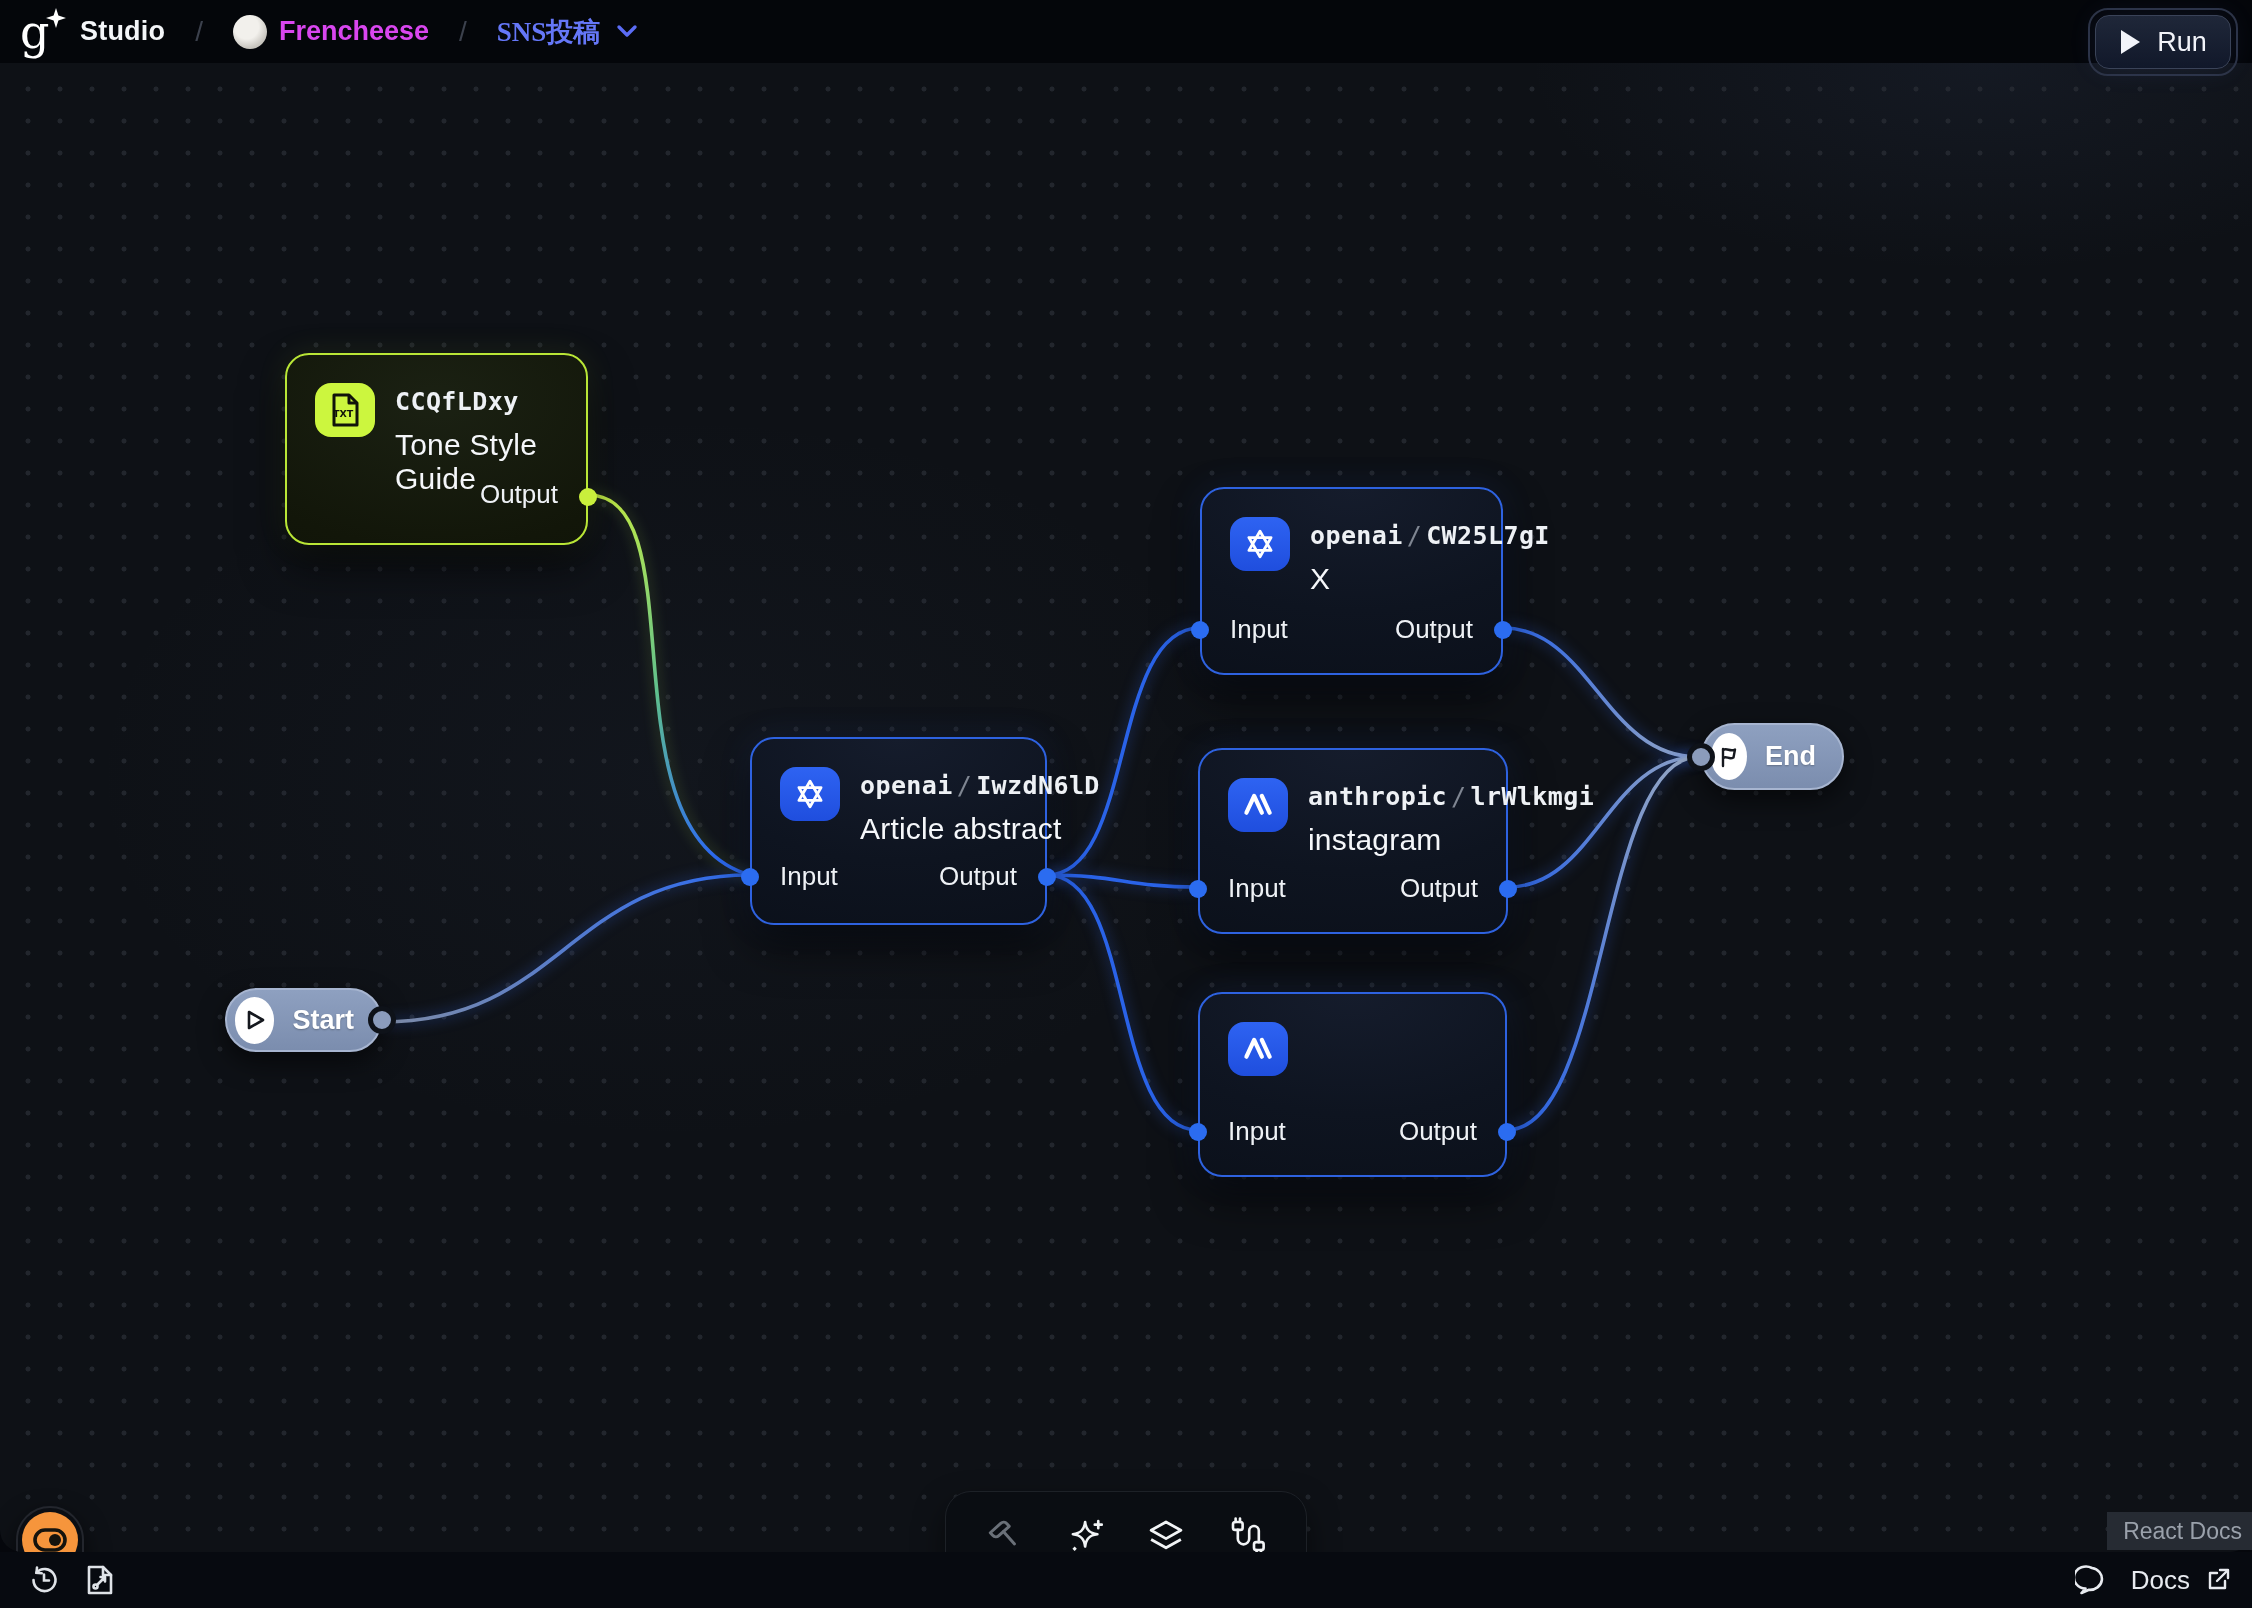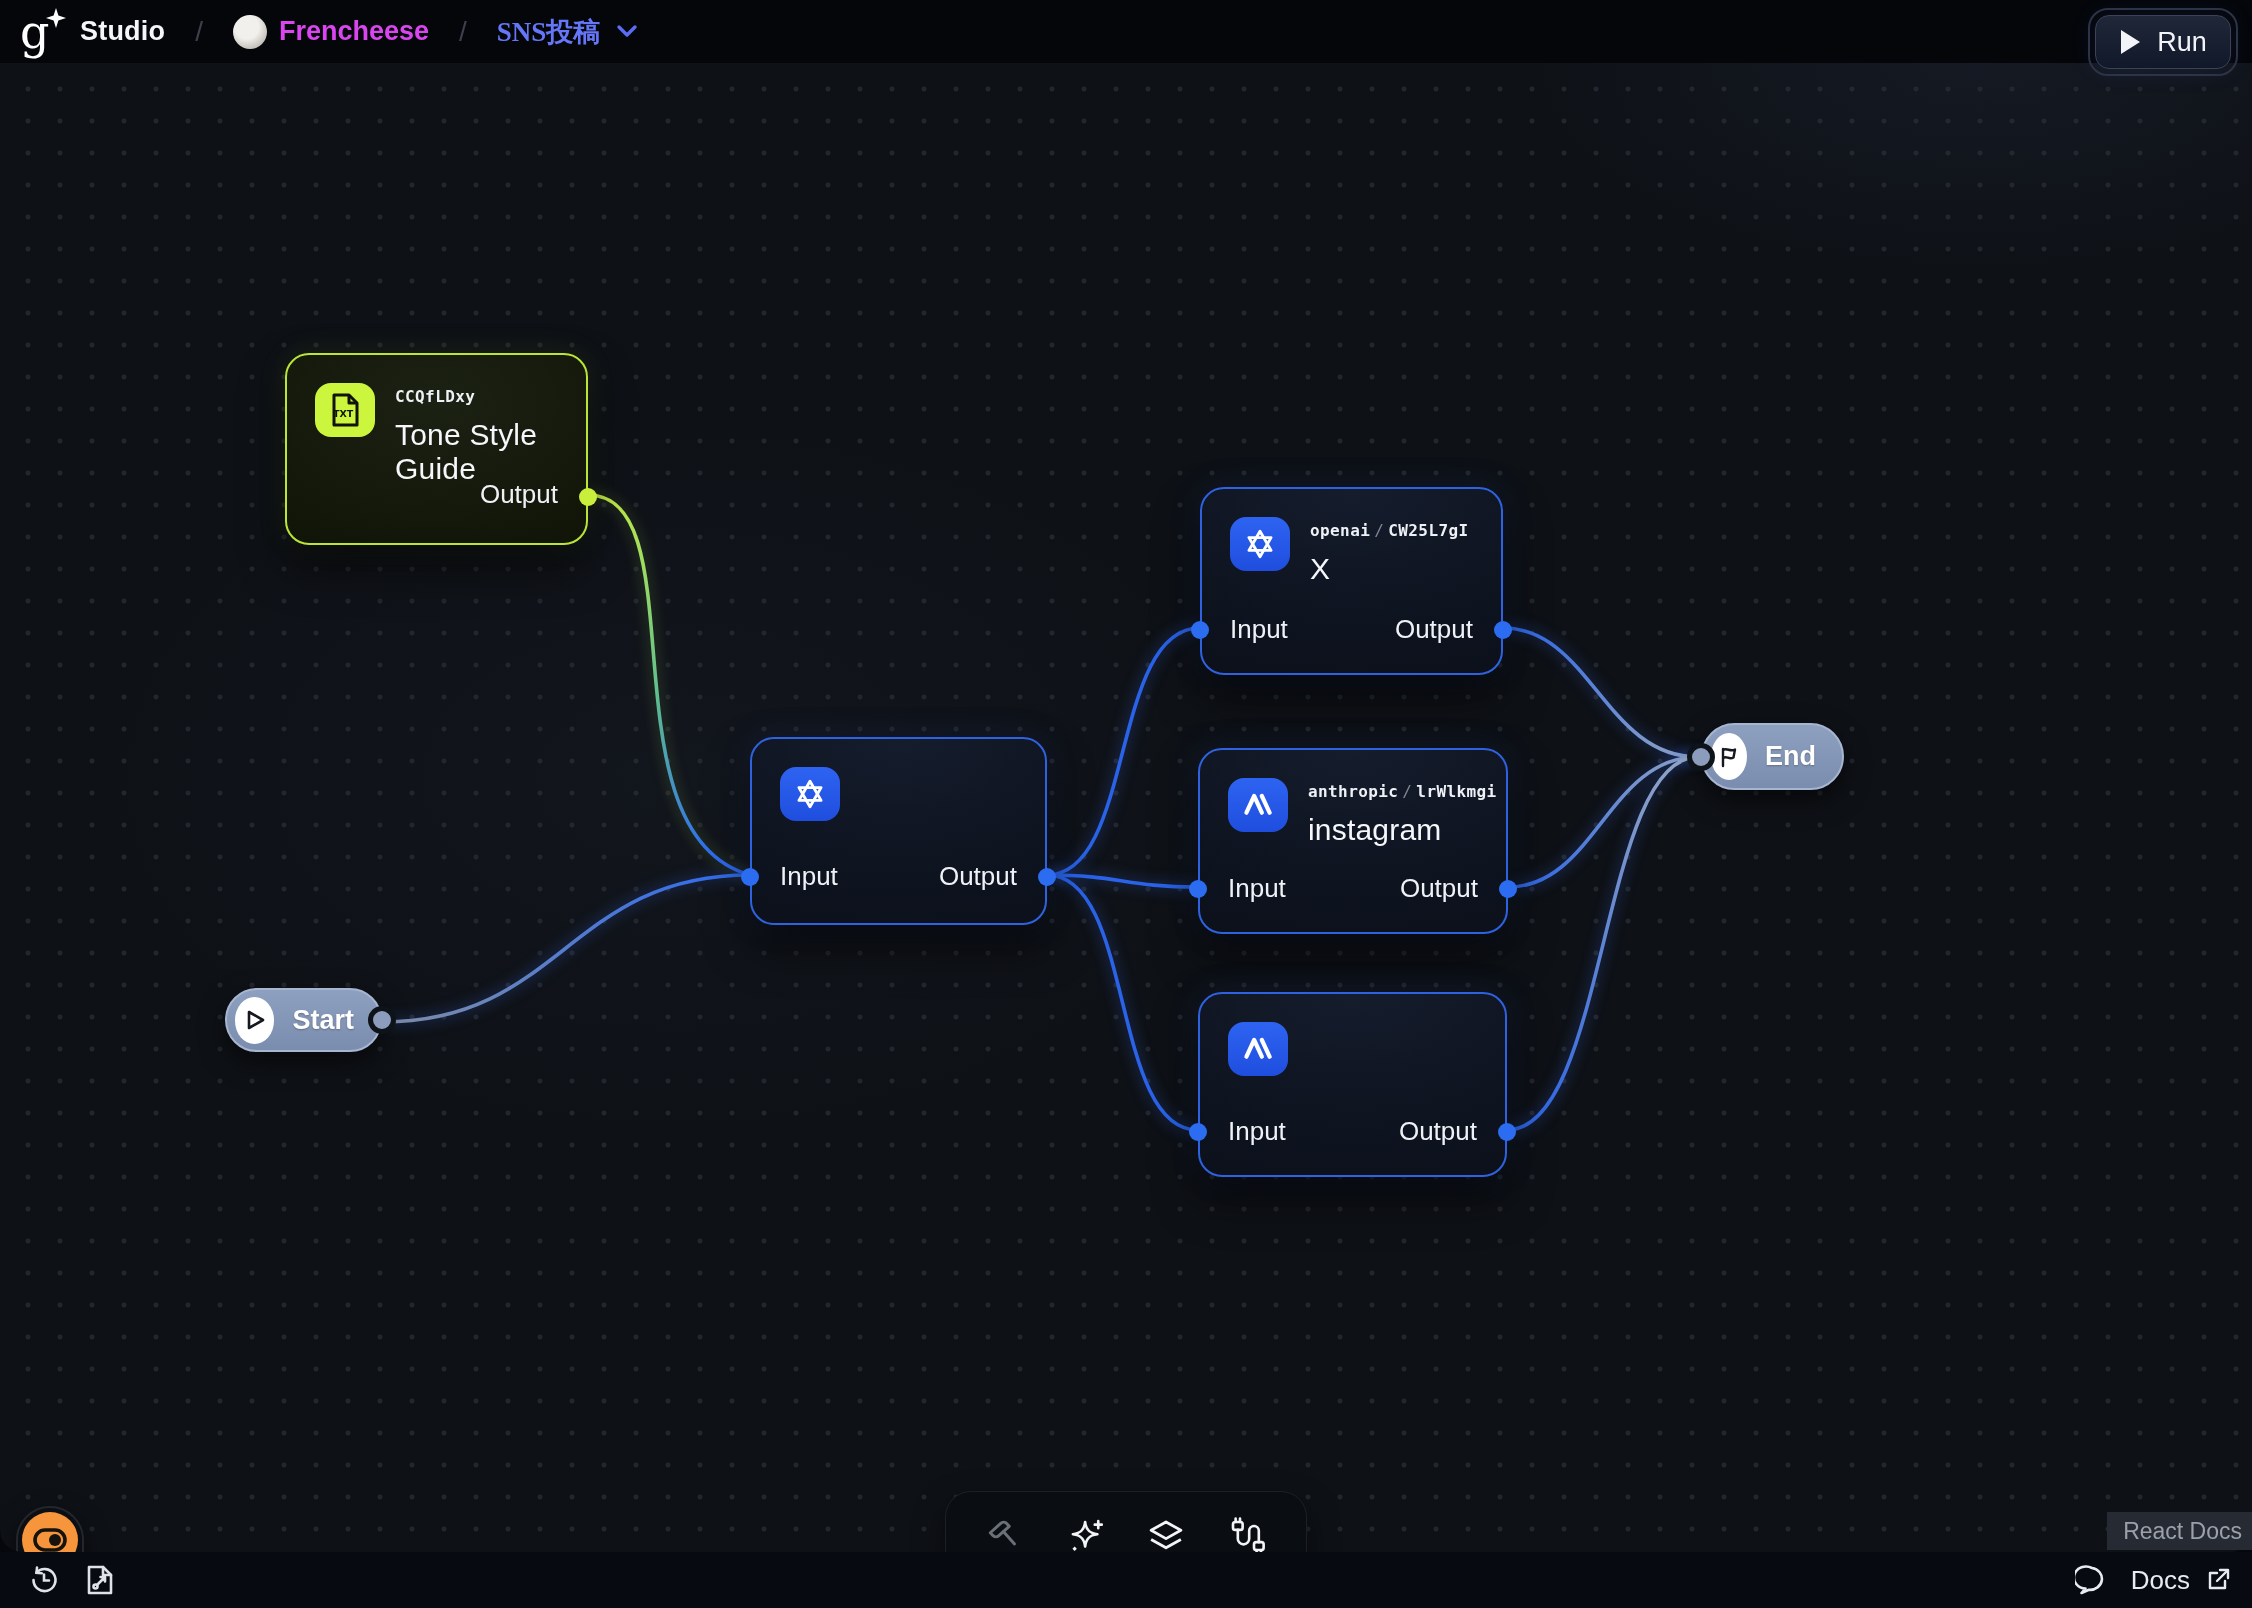--- a/index.html
+++ b/index.html
@@ -52,21 +52,21 @@
           background:radial-gradient(130% 120% at 50% 0%, #151c2c 0%, #0e1420 55%, #0b101a 100%);
           border:2px solid #2e62e0;
           box-shadow:0 22px 44px rgba(0,0,0,.55), 0 0 34px rgba(46,98,224,.12); }
   .node.lime { background:radial-gradient(130% 130% at 50% 25%, #1b2113 0%, #121609 60%, #0e1208 100%);
                border-color:#b9e636; box-shadow:0 22px 44px rgba(0,0,0,.55), 0 0 30px rgba(185,230,54,.10); }
   .node-head { position:absolute; top:28px; left:28px; right:24px; display:flex; gap:20px; }
   .node-icon { flex:0 0 auto; width:60px; height:54px; border-radius:16px; display:flex;
                align-items:center; justify-content:center; }
   .node-icon.blue { background:linear-gradient(180deg,#2e63f2,#1f4ede); }
   .node-icon.lime { background:#ccf63e; }
-  .node-meta { font-family:"DejaVu Sans Mono", monospace; font-size:16px; font-weight:700;
+  .node-meta { font-family:"DejaVu Sans Mono", monospace; font-size:25px; font-weight:700;
                color:#eef1f5; letter-spacing:.4px; margin-top:4px; white-space:nowrap; }
   .node-meta .sep { color:#7f8692; font-weight:400; padding:0 4px; }
   .node-title { font-size:30px; color:#f5f7fa; font-weight:500; margin-top:12px; letter-spacing:.2px; }
   .io-row { position:absolute; left:28px; right:28px; display:flex; justify-content:space-between;
             font-size:26px; color:#eef1f5; font-weight:500; }
   .io-row.single { justify-content:flex-end; }
   .port { position:absolute; width:18px; height:18px; border-radius:50%; background:#2b6cf0; z-index:6; }
   .port.in { left:-11px; } .port.out { right:-11px; }
   .port.lime { background:#c9ef3c; }
 
@@ -203,20 +203,26 @@
     </div>
 
     <div class="node" style="left:750px; top:674px; width:297px; height:188px;">
       <div class="node-head">
         <div class="node-icon blue">
           <svg width="36" height="36" viewBox="0 0 62 62">
             <path d="M31 9 L50 42 L12 42 Z" fill="none" stroke="#fff" stroke-width="5" stroke-linejoin="round"></path>
             <path d="M31 53 L12 20 L50 20 Z" fill="none" stroke="#fff" stroke-width="5" stroke-linejoin="round"></path>
           </svg>
         </div>
+        <div>
+          <div class="node-meta">
+            <span>openai</span><span class="sep">/</span><span>IwzdN6lD</span>
+          </div>
+          <div class="node-title">Article abstract</div>
+        </div>
       </div>
       <div class="io-row" style="top:122px;">
         <span>Input</span>
         <span>Output</span>
       </div>
       <span class="port in" style="top:129px;"></span>
       <span class="port out" style="top:129px;"></span>
     </div>
 
     <div class="node" style="left:1200px; top:424px; width:303px; height:188px;">

